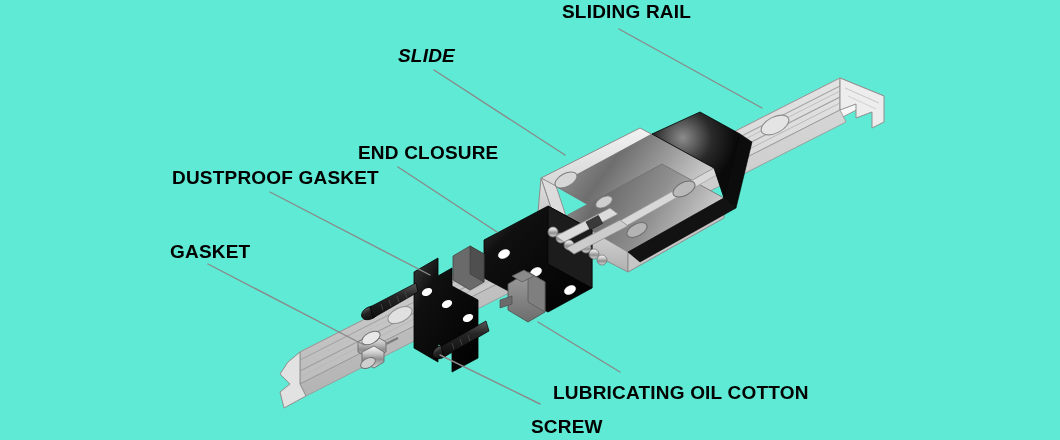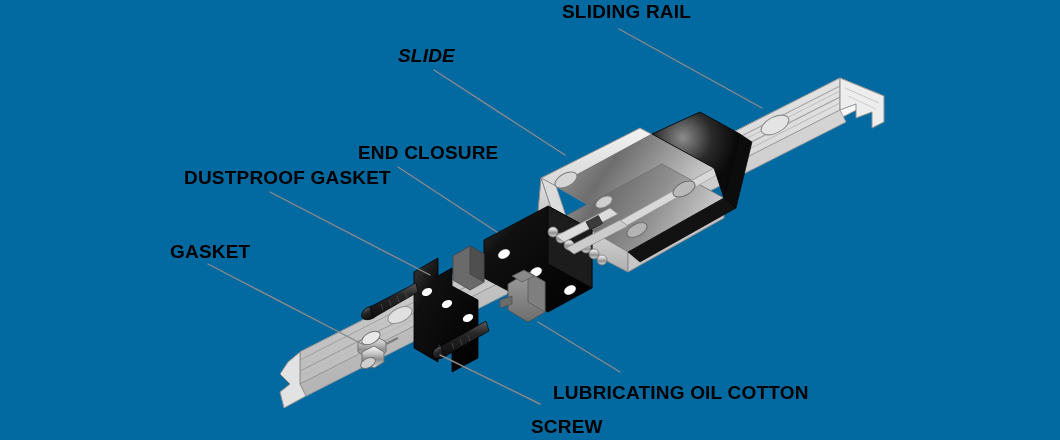--- a/index.html
+++ b/index.html
@@ -1,19 +1,19 @@
 <!DOCTYPE html>
 <html><head>
 <meta charset="utf-8">
 <style>
   html,body{margin:0;padding:0;background:#ffffff;}
   #stage{
     position:relative;
     width:1060px;height:440px;
-    background:#0369a1;
+    background:#5eead4;
     overflow:hidden;
     font-family:"Liberation Sans","DejaVu Sans",sans-serif;
   }
   #art{position:absolute;left:0;top:0;width:1060px;height:440px;}
   .lbl{
     position:absolute;
     font-family:"Liberation Sans","DejaVu Sans",sans-serif;
     font-weight:bold;
     font-size:19px;
     letter-spacing:0.2px;
@@ -223,19 +223,19 @@
         <line x1="208" y1="264" x2="364" y2="345"></line>
         <line x1="620" y1="372" x2="538" y2="322"></line>
         <line x1="540" y1="404" x2="440" y2="355"></line>
       </g>
   </svg>
 
   <div id="labels">
       <div class="lbl" style="left: 562px; top: 2px;">SLIDING RAIL</div>
       <div class="lbl" style="left: 398px; top: 46px; font-style: italic;">SLIDE</div>
       <div class="lbl" style="left: 358px; top: 143px;">END CLOSURE</div>
-      <div class="lbl" style="left: 184px; top: 168px;">DUSTPROOF GASKET</div>
+      <div class="lbl" style="left: 172px; top: 168px;">DUSTPROOF GASKET</div>
       <div class="lbl" style="left: 170px; top: 242px;">GASKET</div>
       <div class="lbl" style="left: 553px; top: 383px; text-align: right;">LUBRICATING OIL COTTON</div>
       <div class="lbl" style="left: 497px; top: 417px; margin-left: 34px;">SCREW</div>
     </div>
 
 </div>
 
 </body></html>

